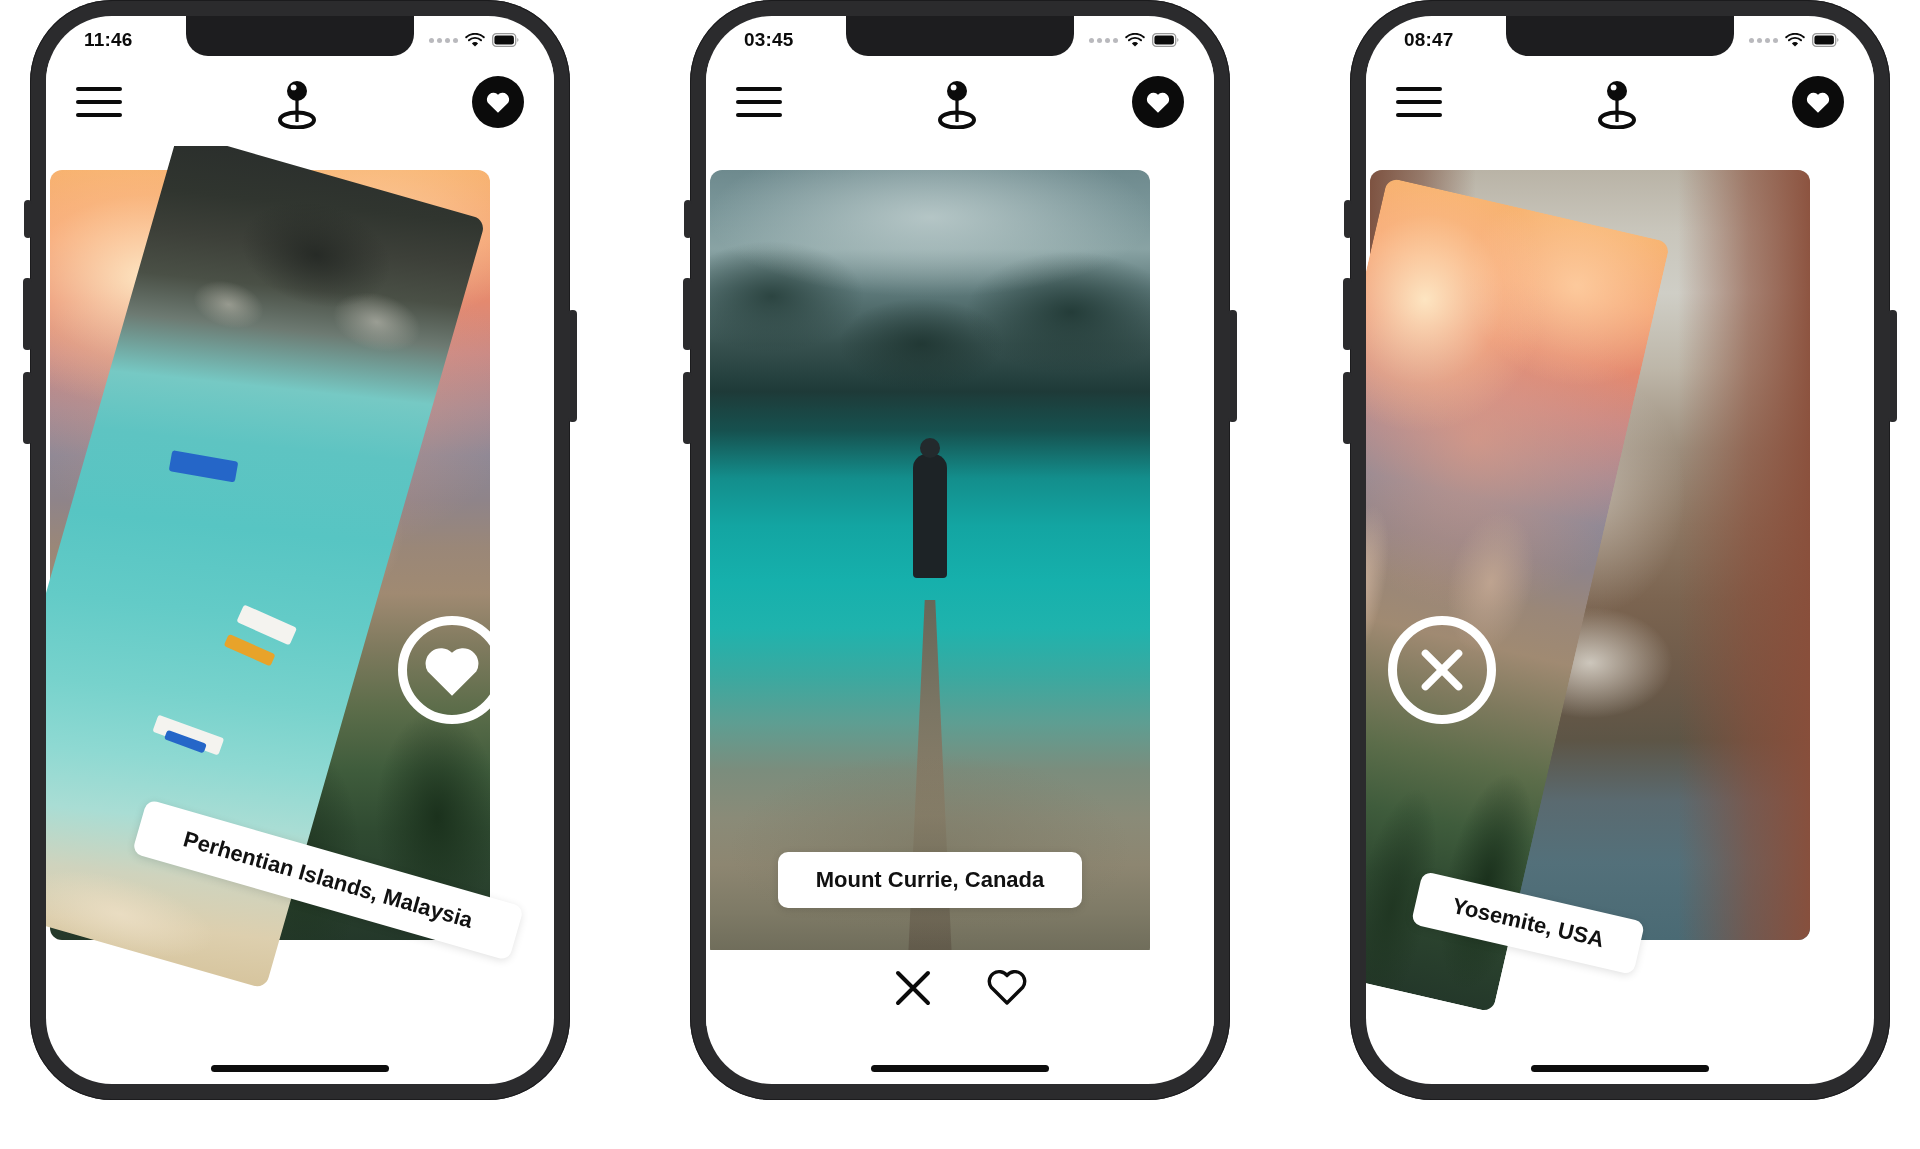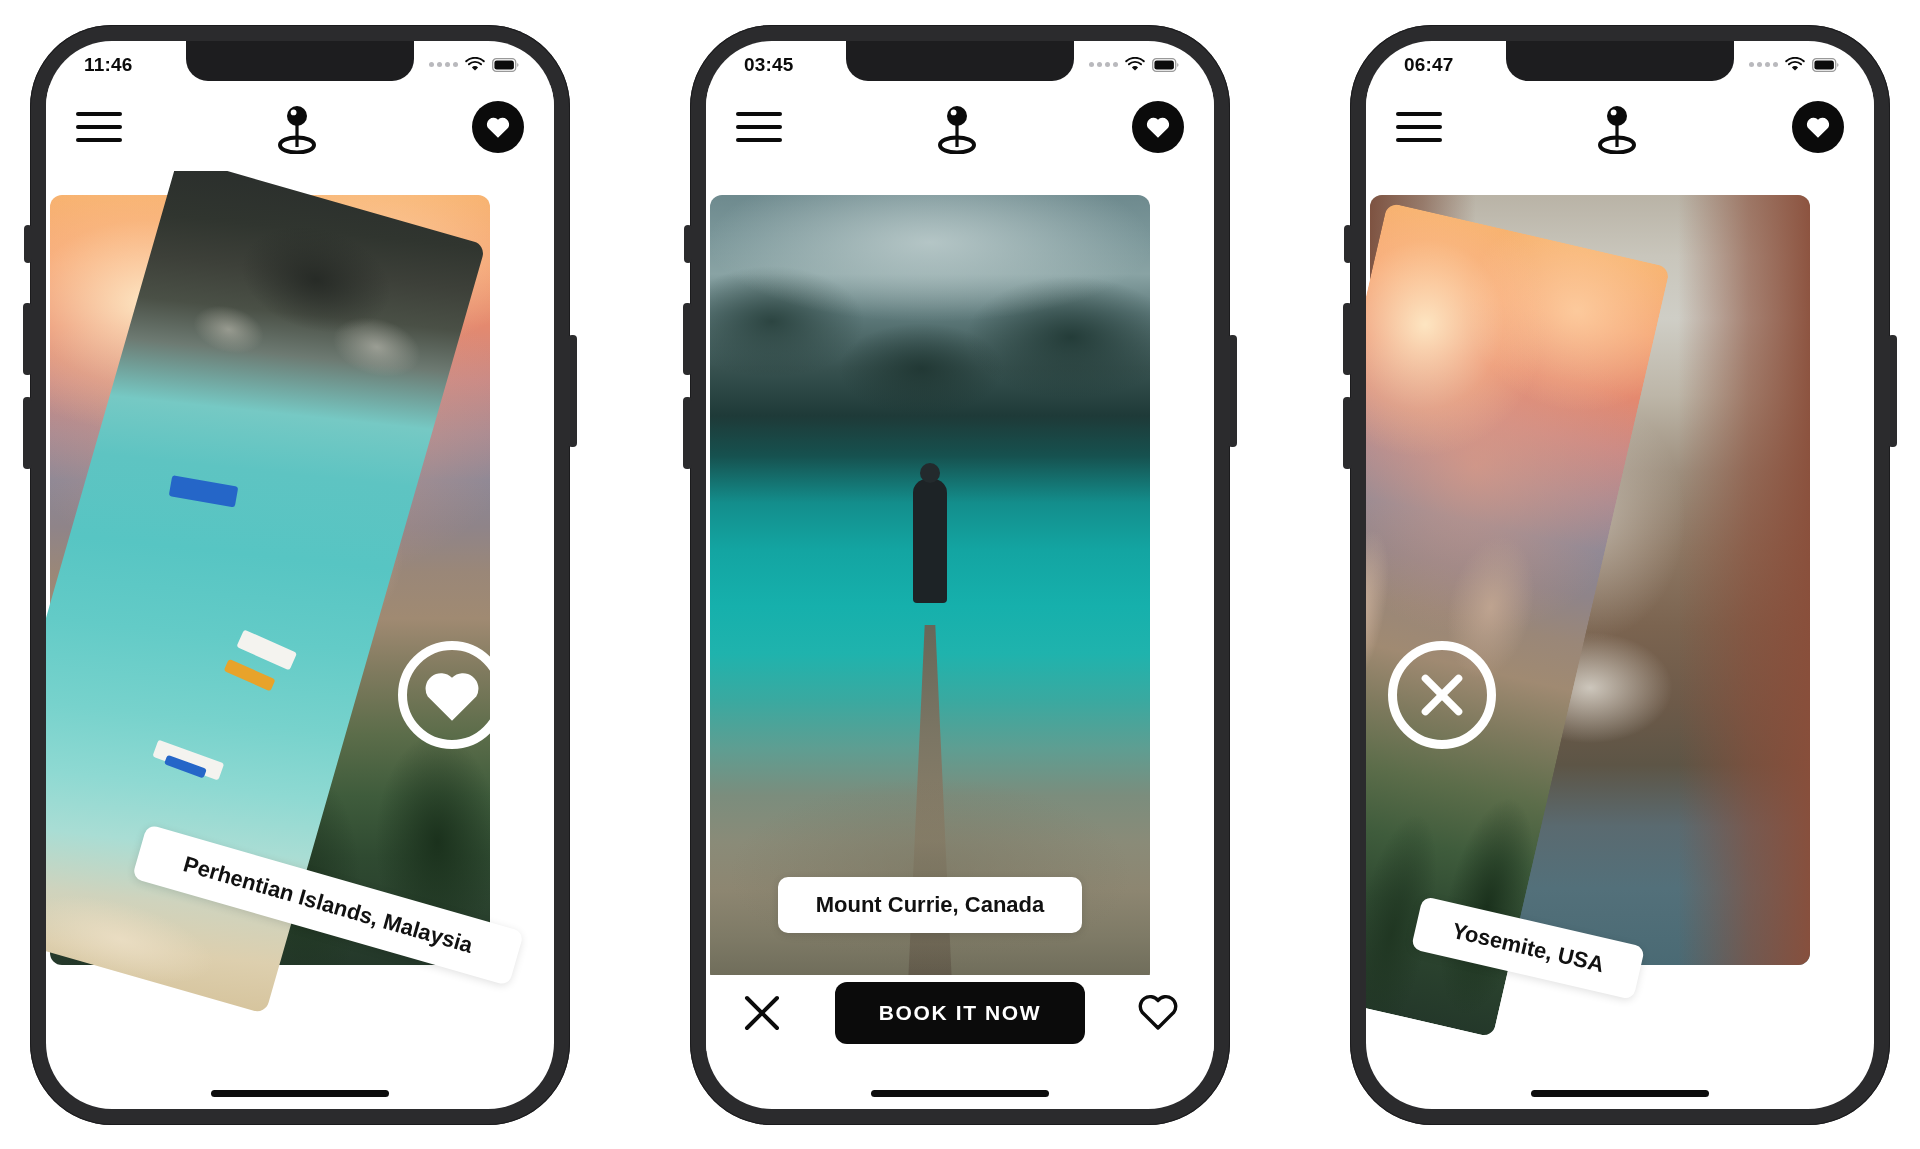--- a/index.html
+++ b/index.html
@@ -6,21 +6,20 @@
   html, body {
     width: 1920px; height: 1149px;
     background: #ffffff;
     font-family: "Liberation Sans", sans-serif;
     overflow: hidden;
   }
   .stage {
     position: relative;
     width: 1920px; height: 1149px;
     display: flex;
-    align-items: center;
     justify-content: center;
     gap: 120px;
     background: #ffffff;
   }
 
   
   .phone {
     position: relative;
     width: 540px;
     height: 1100px;
@@ -481,21 +480,20 @@
           <span>Mount Currie, Canada</span>
         </div>
       </div>
 
       <div class="action-bar">
         <span class="ab-icon">
           <svg viewBox="0 0 42 42">
               <path d="M6 6 36 36 M36 6 6 36" stroke="#0b0b0b" stroke-width="4" stroke-linecap="round"></path>
             </svg>
         </span>
-        <button class="book-btn">BOOK IT NOW</button>
         <span class="ab-icon">
           <svg viewBox="0 0 42 40">
               <path d="M21 36 5.2 20.2A8.9 8.9 0 0 1 21 8.6a8.9 8.9 0 0 1 15.8 11.6Z" fill="none" stroke="#0b0b0b" stroke-width="3.4" stroke-linejoin="round"></path>
             </svg>
         </span>
       </div>
 
       <div class="home-indicator"></div>
     </div>
   </div>
@@ -503,21 +501,21 @@
   <div class="phone">
     <div class="btn-side btn-mute"></div>
     <div class="btn-side btn-volup"></div>
     <div class="btn-side btn-voldn"></div>
     <div class="btn-side btn-power"></div>
 
     <div class="phone-inner">
       <div class="notch"></div>
 
       <div class="statusbar">
-        <div class="status-time">06:47</div>
+        <div class="status-time">08:47</div>
         <div class="status-right">
           <div class="signal-dots">
               <i></i>
               <i></i>
               <i></i>
               <i></i>
             </div>
           <span class="wifi">
             <svg width="20" height="15" viewBox="0 0 20 15">
                 <path d="M10 13.6 6.9 10.4a4.4 4.4 0 0 1 6.2 0Z" fill="#0b0b0b"></path>

